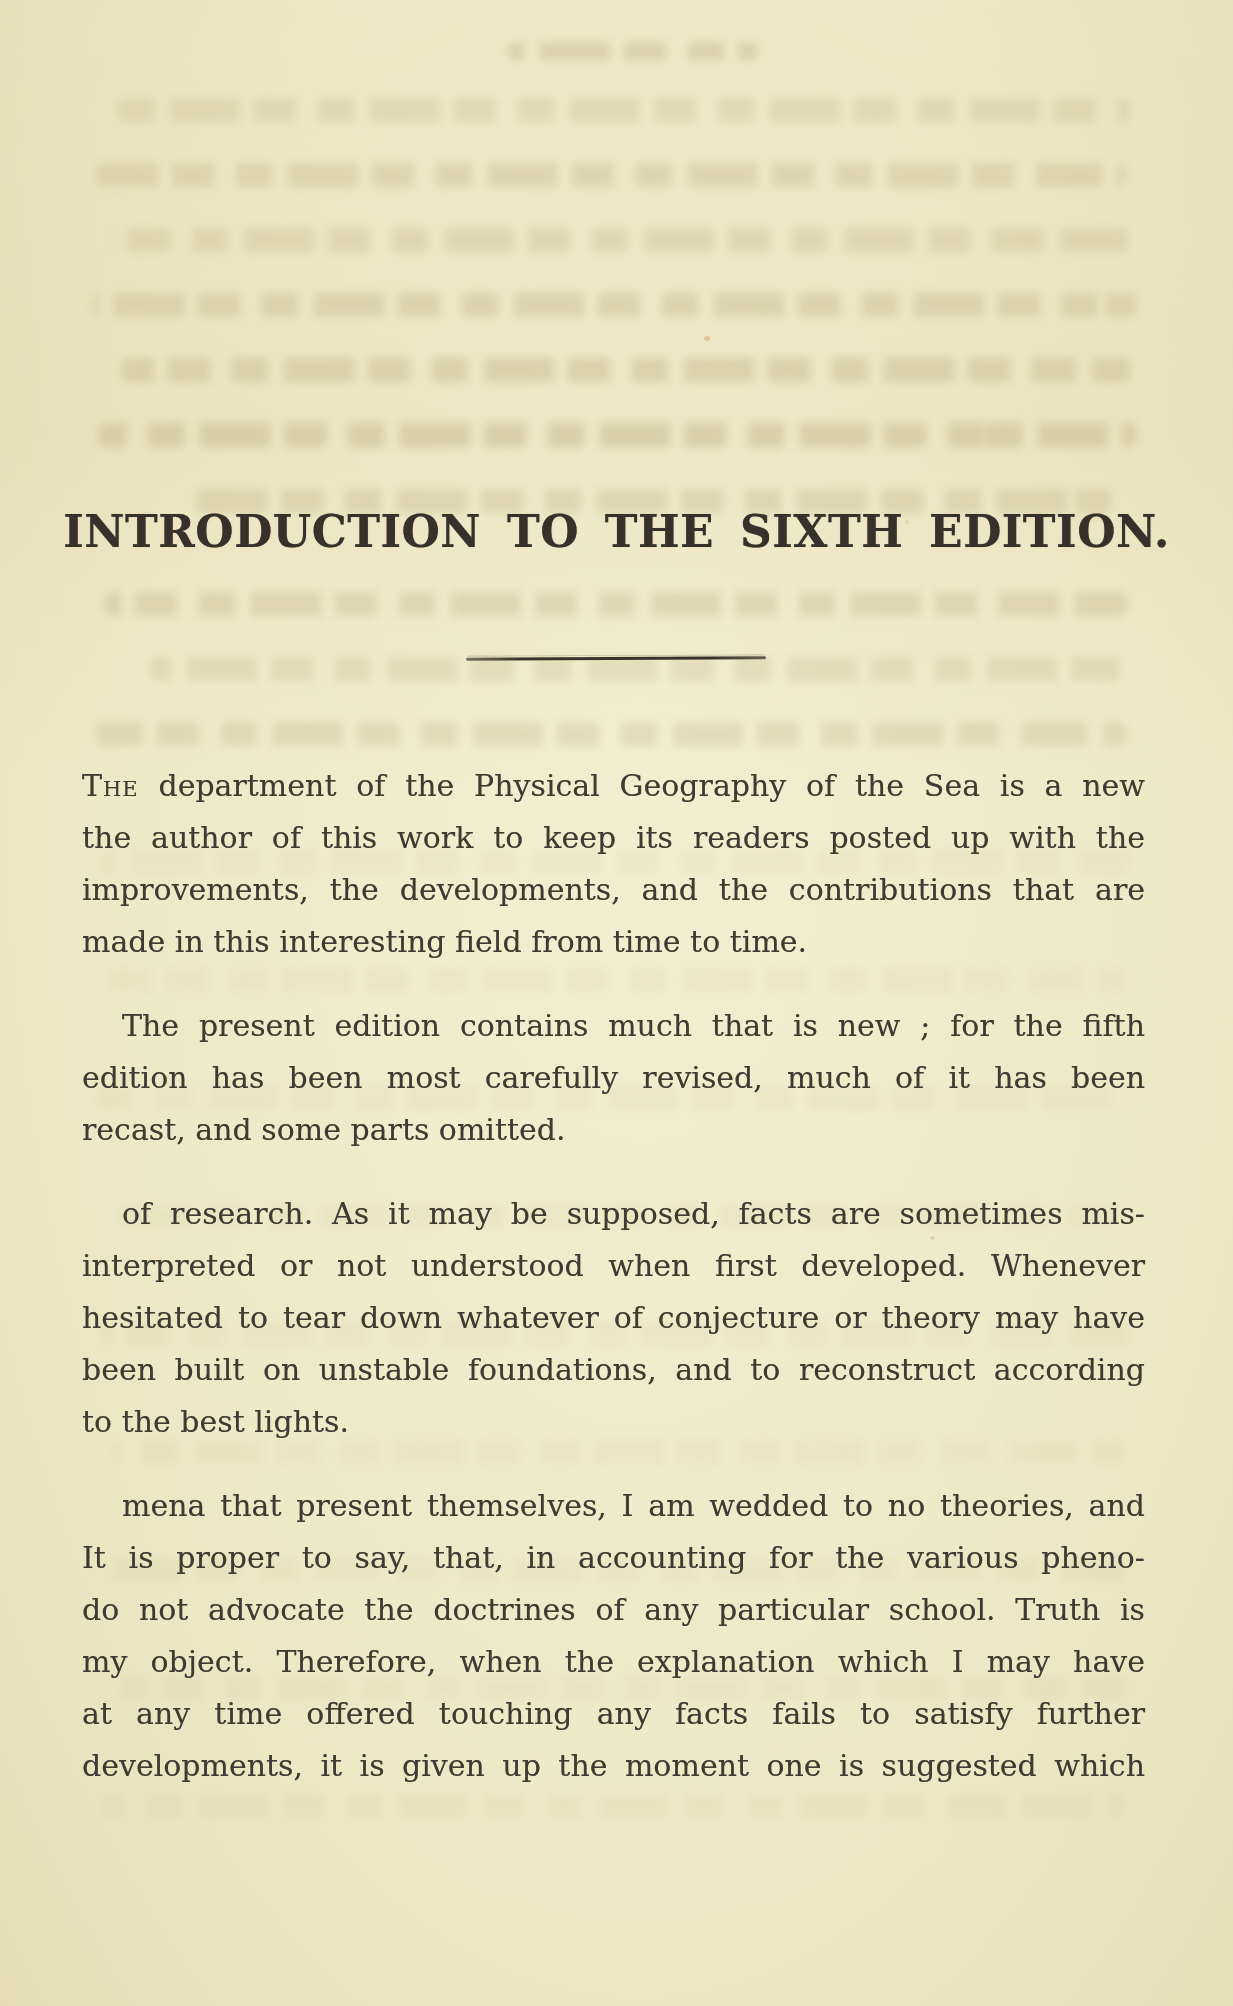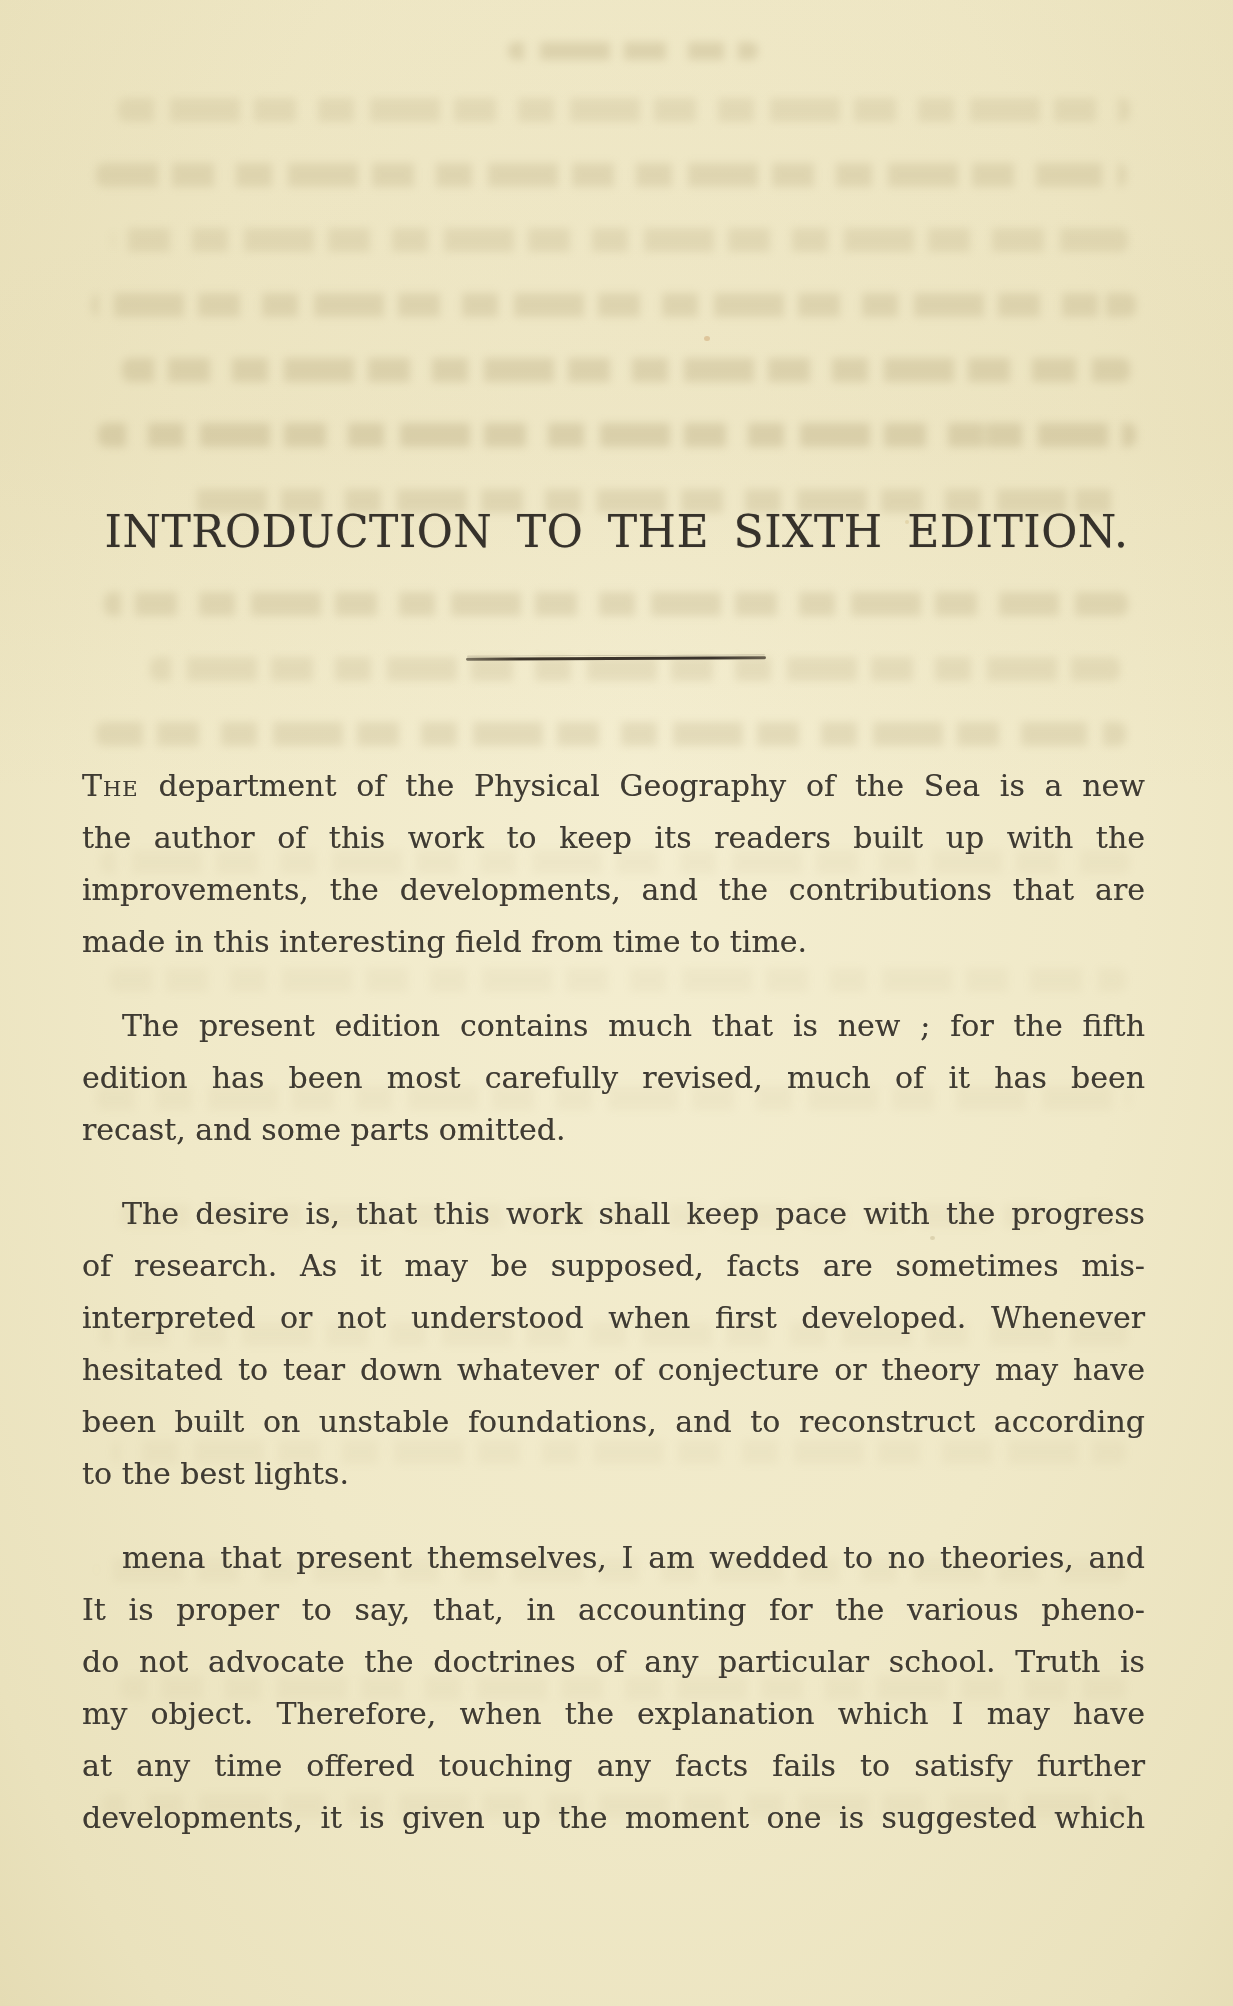--- a/index.html
+++ b/index.html
@@ -30,21 +30,21 @@
       currentColor 136px, currentColor 178px,
       transparent 178px, transparent 200px);
     filter:blur(4px);
     border-radius:8px;
   }
   .g.faint { opacity:.08; }
   .speck { position:absolute; border-radius:50%; filter:blur(0.5px); }
   .heading {
     position:absolute; top:506px; left:0; width:100%;
     text-align:center;
-    font-size:44px; font-weight:400;
+    font-size:44px; font-weight:700;
     letter-spacing:0.5px; word-spacing:10px;
     color:#36322b;
     text-shadow:0 0 0.7px rgba(54,50,43,0.55);
   }
   .rule {
     position:absolute; top:657px; left:466px; width:300px; height:3px;
     background:linear-gradient(90deg, rgba(60,52,40,0.65), #3c342a 18%, #3a332c 82%, rgba(60,52,40,0.75));
     box-shadow:0 -3px 0 -1.2px rgba(60,52,40,0.28);
     transform:rotate(-0.25deg);
     border-radius:2px;
@@ -94,31 +94,30 @@
   <div class="speck" style="top:1236px; left:930px; width:5px; height:4px; background:rgba(160,140,90,0.25);"></div>
   <div class="speck" style="top:1764px; left:628px; width:4px; height:4px; background:rgba(186,122,58,0.25);"></div>
 
   <div class="heading">INTRODUCTION TO THE SIXTH EDITION.</div>
 
   <div class="rule"></div>
 
   <div class="body-text">
       <div class="paragraph">
         <div class="line"><span class="sc">The</span> department of the Physical Geography of the Sea is a new</div>
-        <div class="line">the author of this work to keep its readers built up with the</div>
+        <div class="line">the author of this work to keep its readers posted up with the</div>
         <div class="line">improvements, the developments, and the contributions that are</div>
         <div class="line para-end">made in this interesting field from time to time.</div>
       </div>
       <div class="paragraph indent">
         <div class="line">The present edition contains much that is new ; for the fifth</div>
         <div class="line">edition has been most carefully revised, much of it has been</div>
         <div class="line para-end">recast, and some parts omitted.</div>
       </div>
       <div class="paragraph indent">
-        <div class="line">The desire is, that this work shall keep pace with the progress</div>
         <div class="line">of research. As it may be supposed, facts are sometimes mis-</div>
         <div class="line">interpreted or not understood when first developed. Whenever</div>
         <div class="line">hesitated to tear down whatever of conjecture or theory may have</div>
         <div class="line">been built on unstable foundations, and to reconstruct according</div>
         <div class="line para-end">to the best lights.</div>
       </div>
       <div class="paragraph indent">
         <div class="line">mena that present themselves, I am wedded to no theories, and</div>
         <div class="line">It is proper to say, that, in accounting for the various pheno-</div>
         <div class="line">do not advocate the doctrines of any particular school. Truth is</div>

